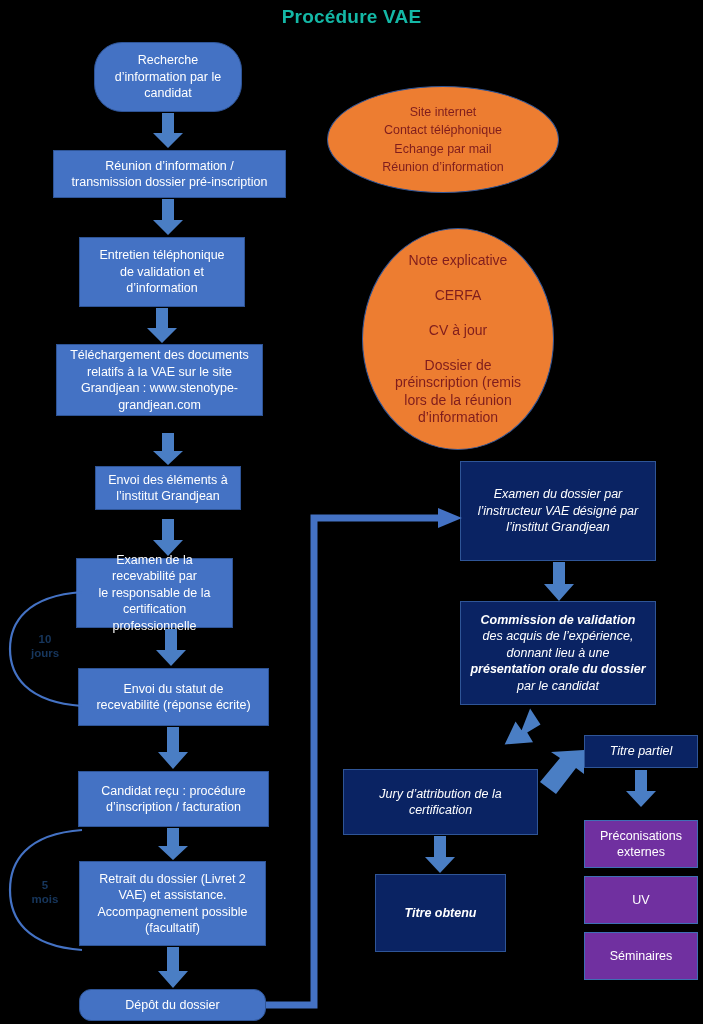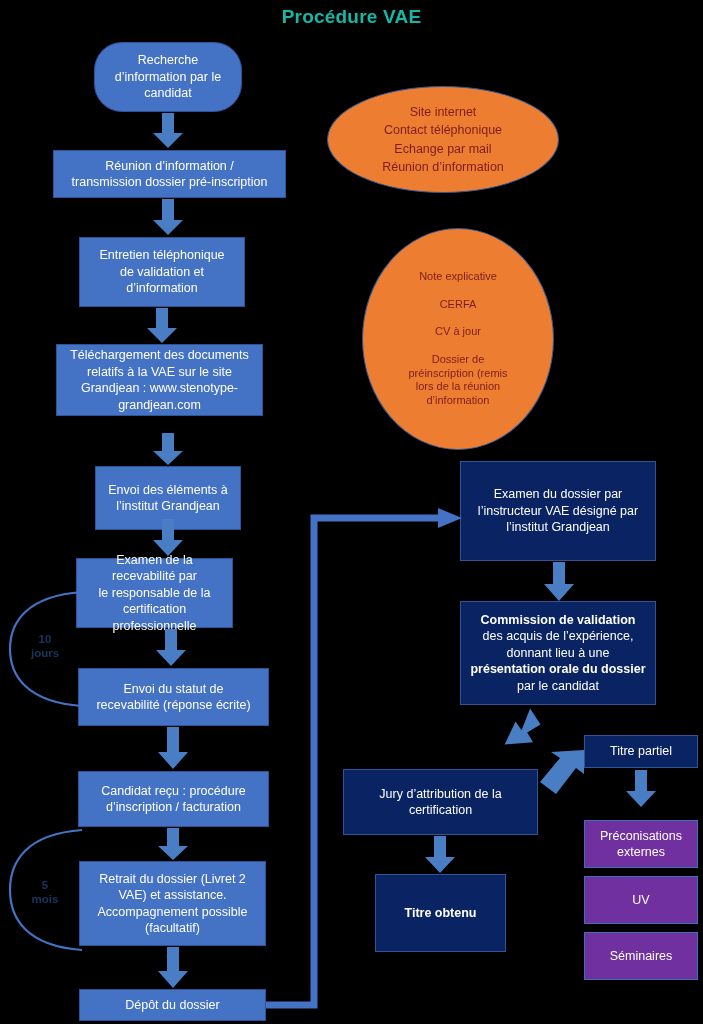--- a/index.html
+++ b/index.html
@@ -22,21 +22,21 @@
     display:flex; align-items:center; justify-content:center;
     text-align:center;
     font-size:12.5px; line-height:1.32;
     padding:4px 6px;
     white-space:pre-line;
   }
   .blue{
     background:#4472C4; border:1px solid #2e5496; color:#ffffff;
   }
   .navy{
-    background:#0a2363; border:1px solid #2f5597; color:#ffffff;
+    background:#0a2363; border:1px solid #2f5597; color:#ffffff;font-style:italic;
   }
   .purple{
     background:#7030A0; border:1px solid #3f6fb5; color:#ffffff;
   }
   .ellipse{
     position:absolute; display:flex; align-items:center; justify-content:center;
     background:#ED7D31; border:1.5px solid #2f5597; border-radius:50%;
     text-align:center; font-size:12.5px; line-height:1.45; white-space:pre-line;
     color:#7f1d1d;
   }
@@ -67,39 +67,39 @@
 
   <div class="node blue" style="left:79px; top:237px; width:166px; height:70px;">Entretien téléphonique
 de validation et
 d’information</div>
 
   <div class="node blue" style="left:56px; top:344px; width:207px; height:72px;">Téléchargement des documents
 relatifs à la VAE sur le site
 Grandjean : www.stenotype-
 grandjean.com</div>
 
-  <div class="node blue" style="left:95px; top:466px; width:146px; height:64px;">Envoi des éléments à
+  <div class="node blue" style="left:95px; top:466px; width:146px; height:44px;">Envoi des éléments à
 l’institut Grandjean</div>
 
   <div class="node blue" style="left:76px; top:558px; width:157px; height:70px;">Examen de la recevabilité par
 le responsable de la
 certification professionnelle</div>
 
   <div class="node blue" style="left:78px; top:668px; width:191px; height:58px;">Envoi du statut de
 recevabilité (réponse écrite)</div>
 
   <div class="node blue" style="left:78px; top:771px; width:191px; height:56px;">Candidat reçu : procédure
 d’inscription / facturation</div>
 
   <div class="node blue" style="left:79px; top:861px; width:187px; height:85px;">Retrait du dossier (Livret 2
 VAE) et assistance.
 Accompagnement possible
 (facultatif)</div>
 
-  <div class="node blue" style="left:79px; top:989px; width:187px; height:32px;">Dépôt du dossier</div>
+  <div class="node blue" style="left:79px; top:989px; width:187px; height:32px;border-radius:12px;">Dépôt du dossier</div>
 
   <div class="arr" style="left:152px; top:113px;">
     <svg width="32" height="36" viewBox="0 0 32 36">
         <polygon points="10,0 22,0 22,20 31,20 16,35 1,20 10,20" fill="#4a7ec4"></polygon>
       </svg>
   </div>
   <div class="arr" style="left:152px; top:199px;">
     <svg width="32" height="37" viewBox="0 0 32 37">
         <polygon points="10,0 22,0 22,21 31,21 16,36 1,21 10,21" fill="#4a7ec4"></polygon>
       </svg>
@@ -154,21 +154,21 @@
     </svg>
   </div>
   <div class="brace-label" style="left:22px; top:878px; width:46px;">5
 mois</div>
 
   <div class="ellipse" style="left:327px; top:86px; width:232px; height:107px;">Site internet
 Contact téléphonique
 Echange par mail
 Réunion d’information</div>
 
-  <div class="ellipse" style="left:362px; top:228px; width:192px; height:222px; font-size:11px; line-height:1.25;">Note explicative
+  <div class="ellipse" style="left:362px; top:228px; width:192px; height:222px; font-size:14px; line-height:1.25;">Note explicative
 
 CERFA
 
 CV à jour
 
 Dossier de
 préinscription (remis
 lors de la réunion
 d’information</div>
 

